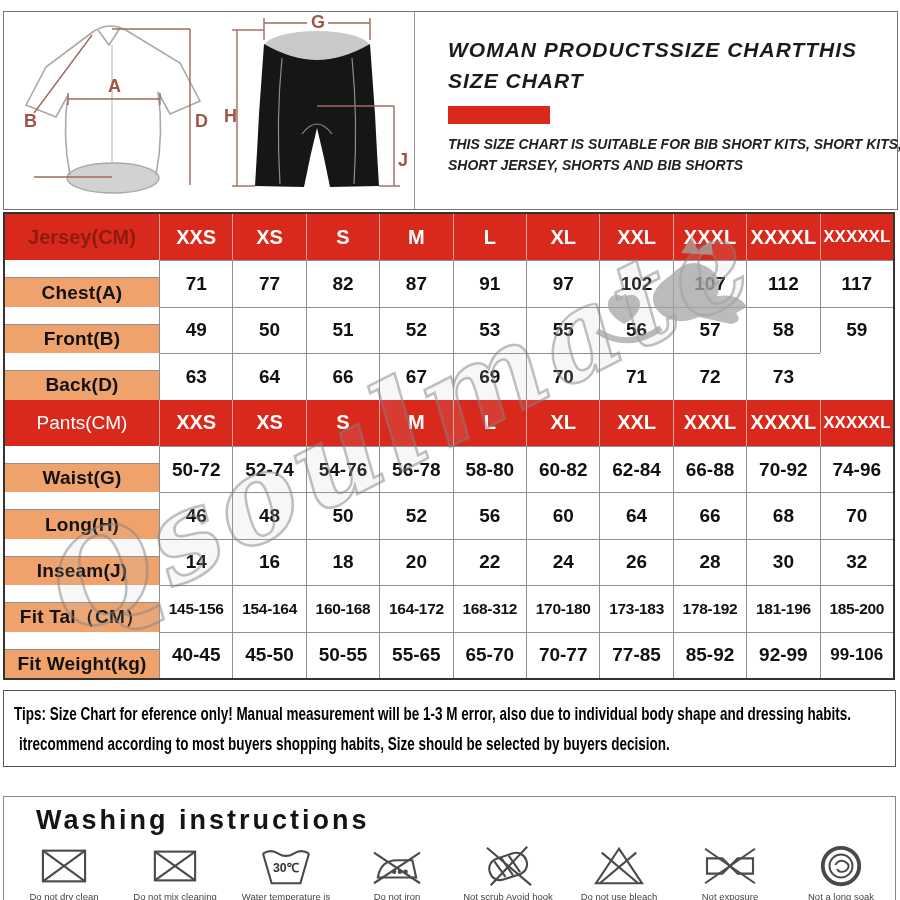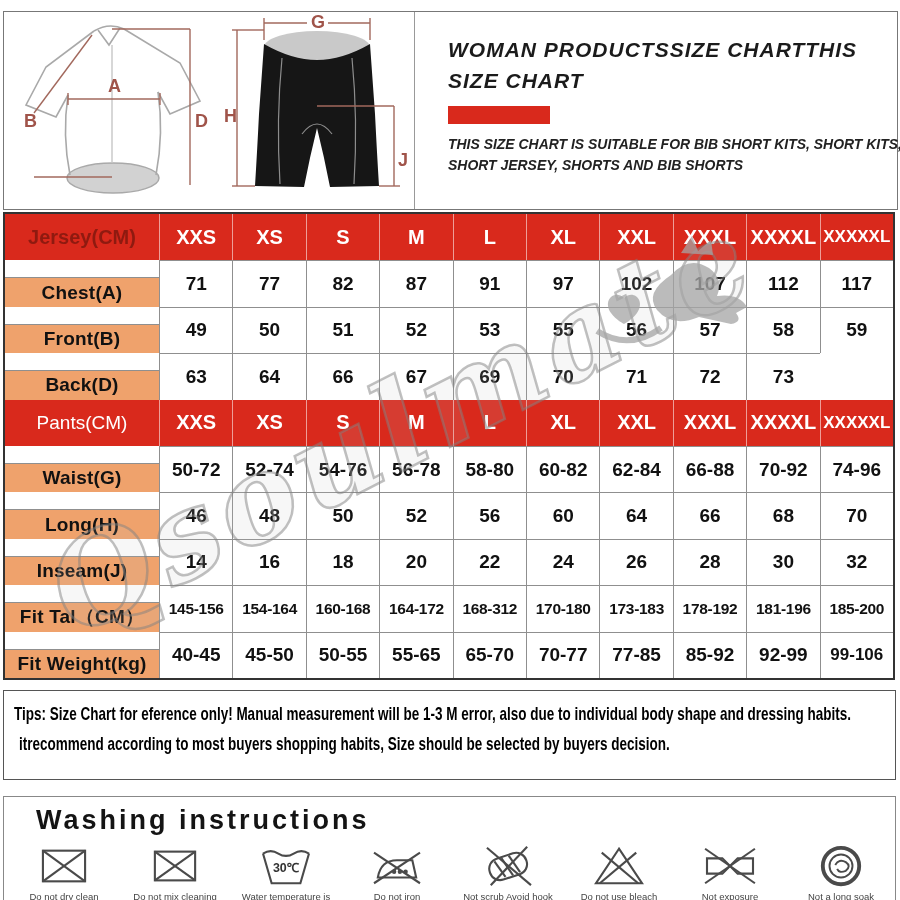--- a/index.html
+++ b/index.html
@@ -28,21 +28,21 @@
   .tcell.cell-sm{font-size:17px;}
   .tcell.cell-xs{font-size:15.5px;letter-spacing:-0.3px;}
 
   
   #watermark-script{position:absolute;left:55px;top:530px;font-family:"DejaVu Serif",serif;font-style:italic;font-weight:700;
     font-size:120px;letter-spacing:6px;color:rgba(190,190,190,0.13);-webkit-text-stroke:2.5px rgba(130,130,130,0.5);
     transform:rotate(-27deg);transform-origin:left center;pointer-events:none;white-space:nowrap;}
   #watermark-cupid{position:absolute;left:553px;top:233px;pointer-events:none;opacity:0.75;}
 
   
-  #tips-box{position:absolute;left:3px;top:690px;width:893px;height:90px;border:1px solid #555;box-sizing:border-box;padding:8px 10px;}
+  #tips-box{position:absolute;left:3px;top:690px;width:893px;height:77px;border:1px solid #555;box-sizing:border-box;padding:8px 10px;}
   .tips-line{font-size:19px;font-weight:700;line-height:30px;color:#000;transform:scaleX(0.71);transform-origin:left top;white-space:nowrap;}
   .tips-line.second{padding-left:7px;}
 
   
   #washing-box{position:absolute;left:3px;top:796px;width:893px;height:116px;border:1px solid #888;box-sizing:border-box;}
   #washing-title{position:absolute;left:32px;top:8px;font-size:27px;font-weight:800;letter-spacing:3px;color:#141414;}
   #washing-items{position:absolute;left:12px;right:6px;top:46px;display:flex;justify-content:space-between;}
   .witem{width:96px;display:flex;flex-direction:column;align-items:center;}
   .wicon{stroke:#4a4a4a;stroke-width:2.2;fill:none;}
   .wcaption{font-size:9.5px;color:#444;text-align:center;line-height:11px;margin-top:2px;}

